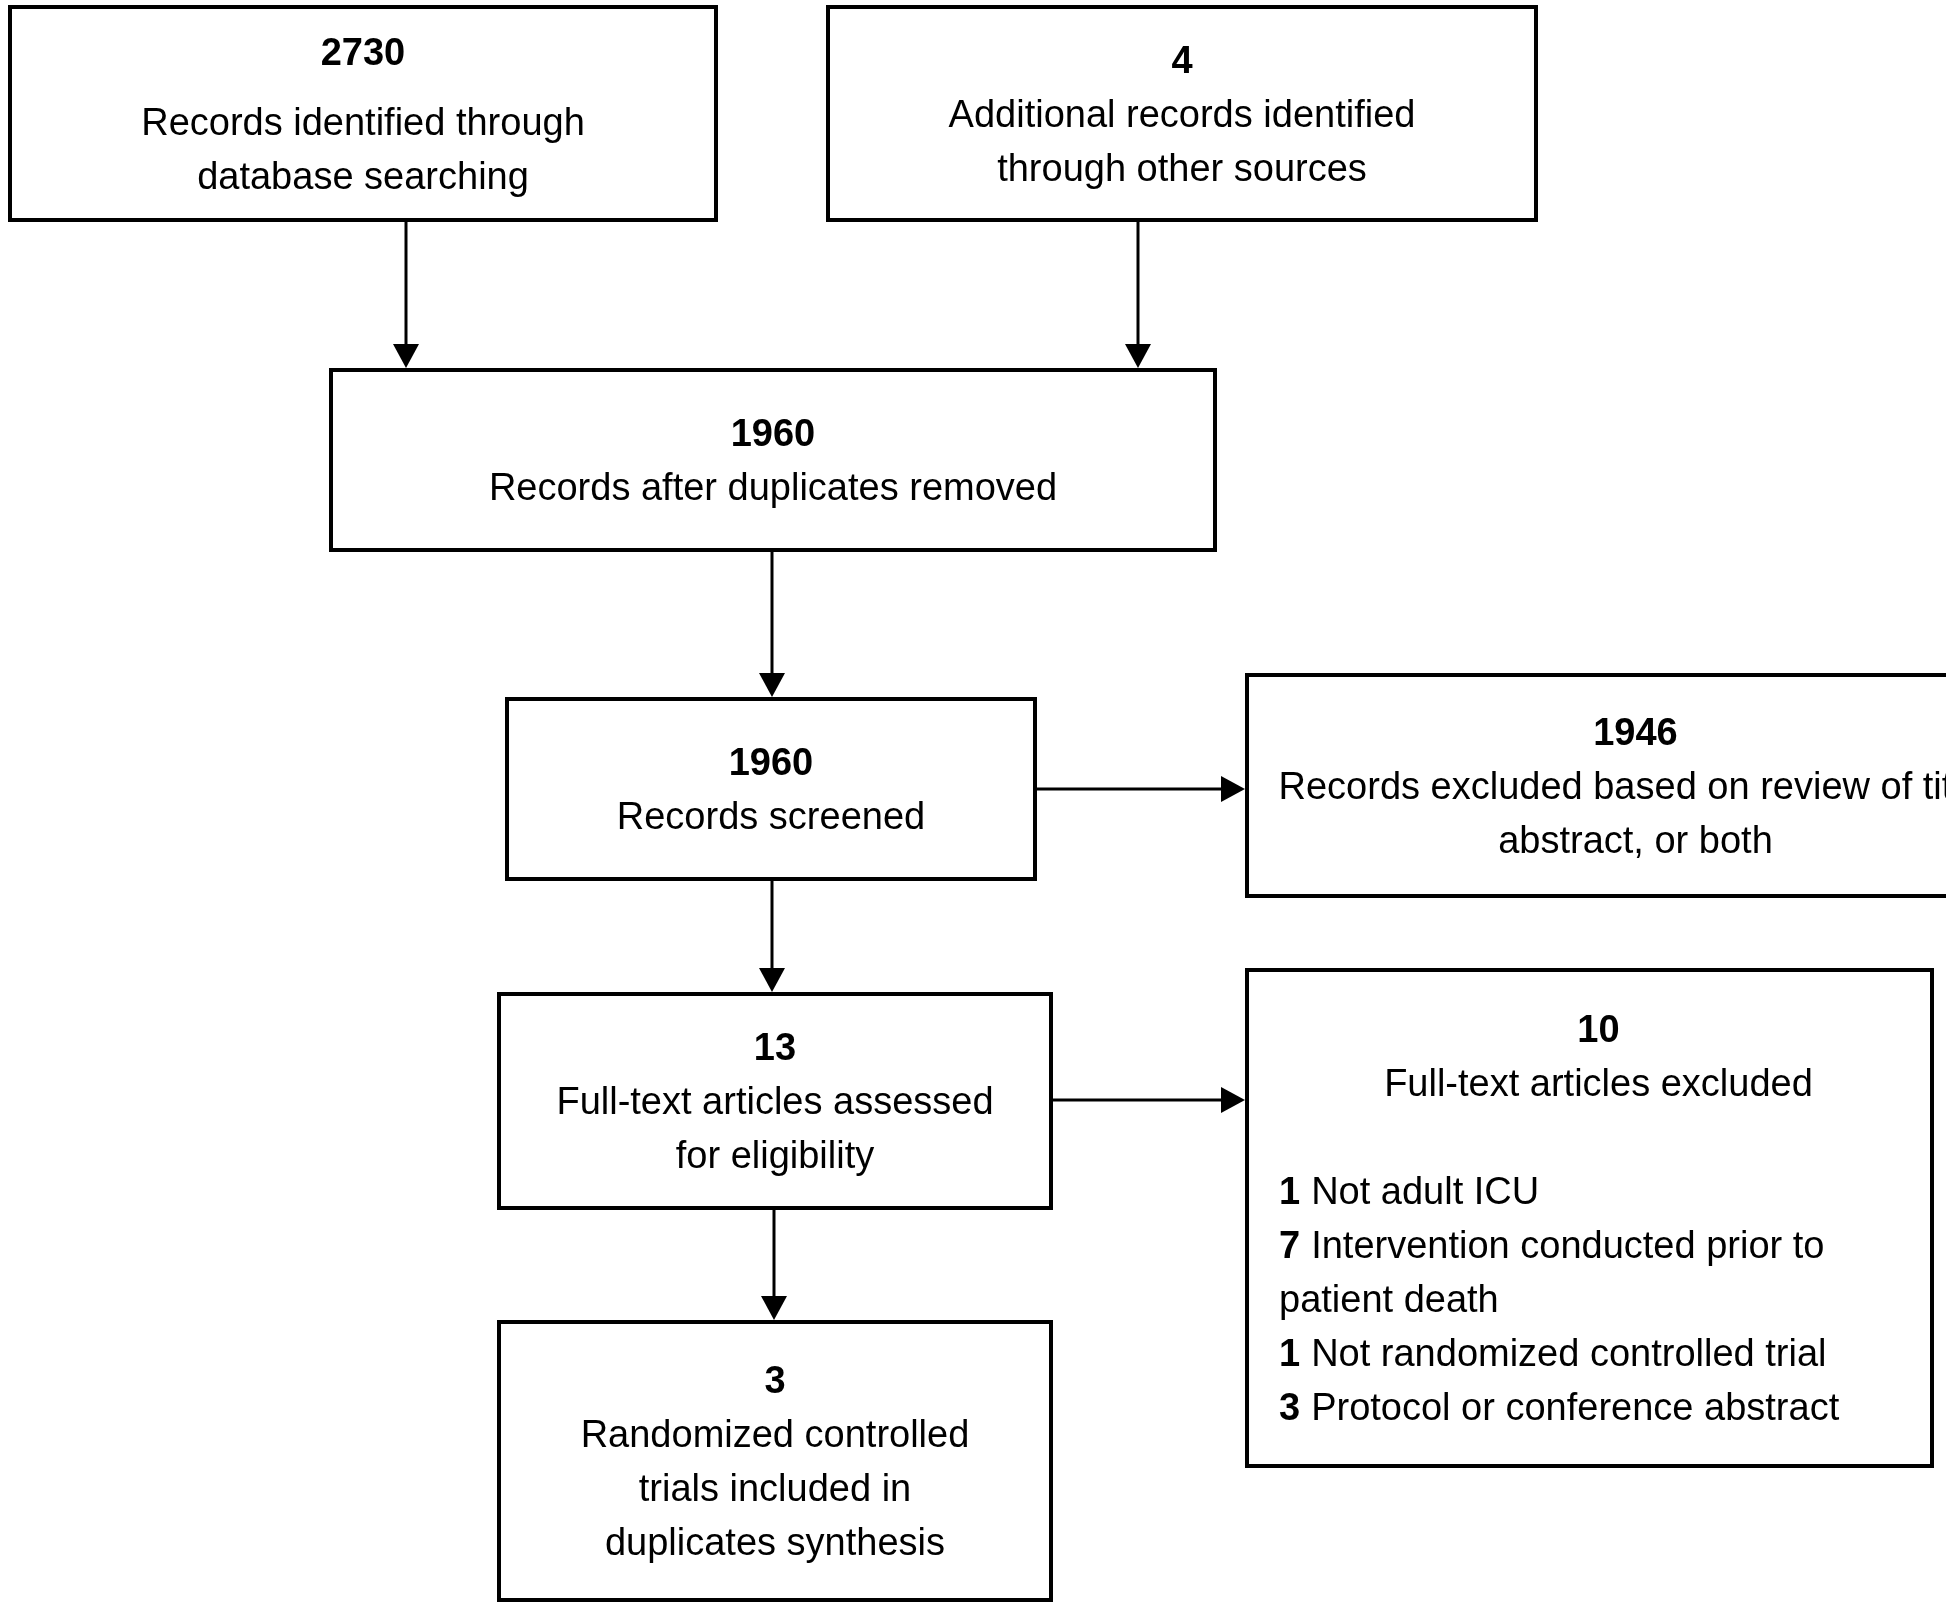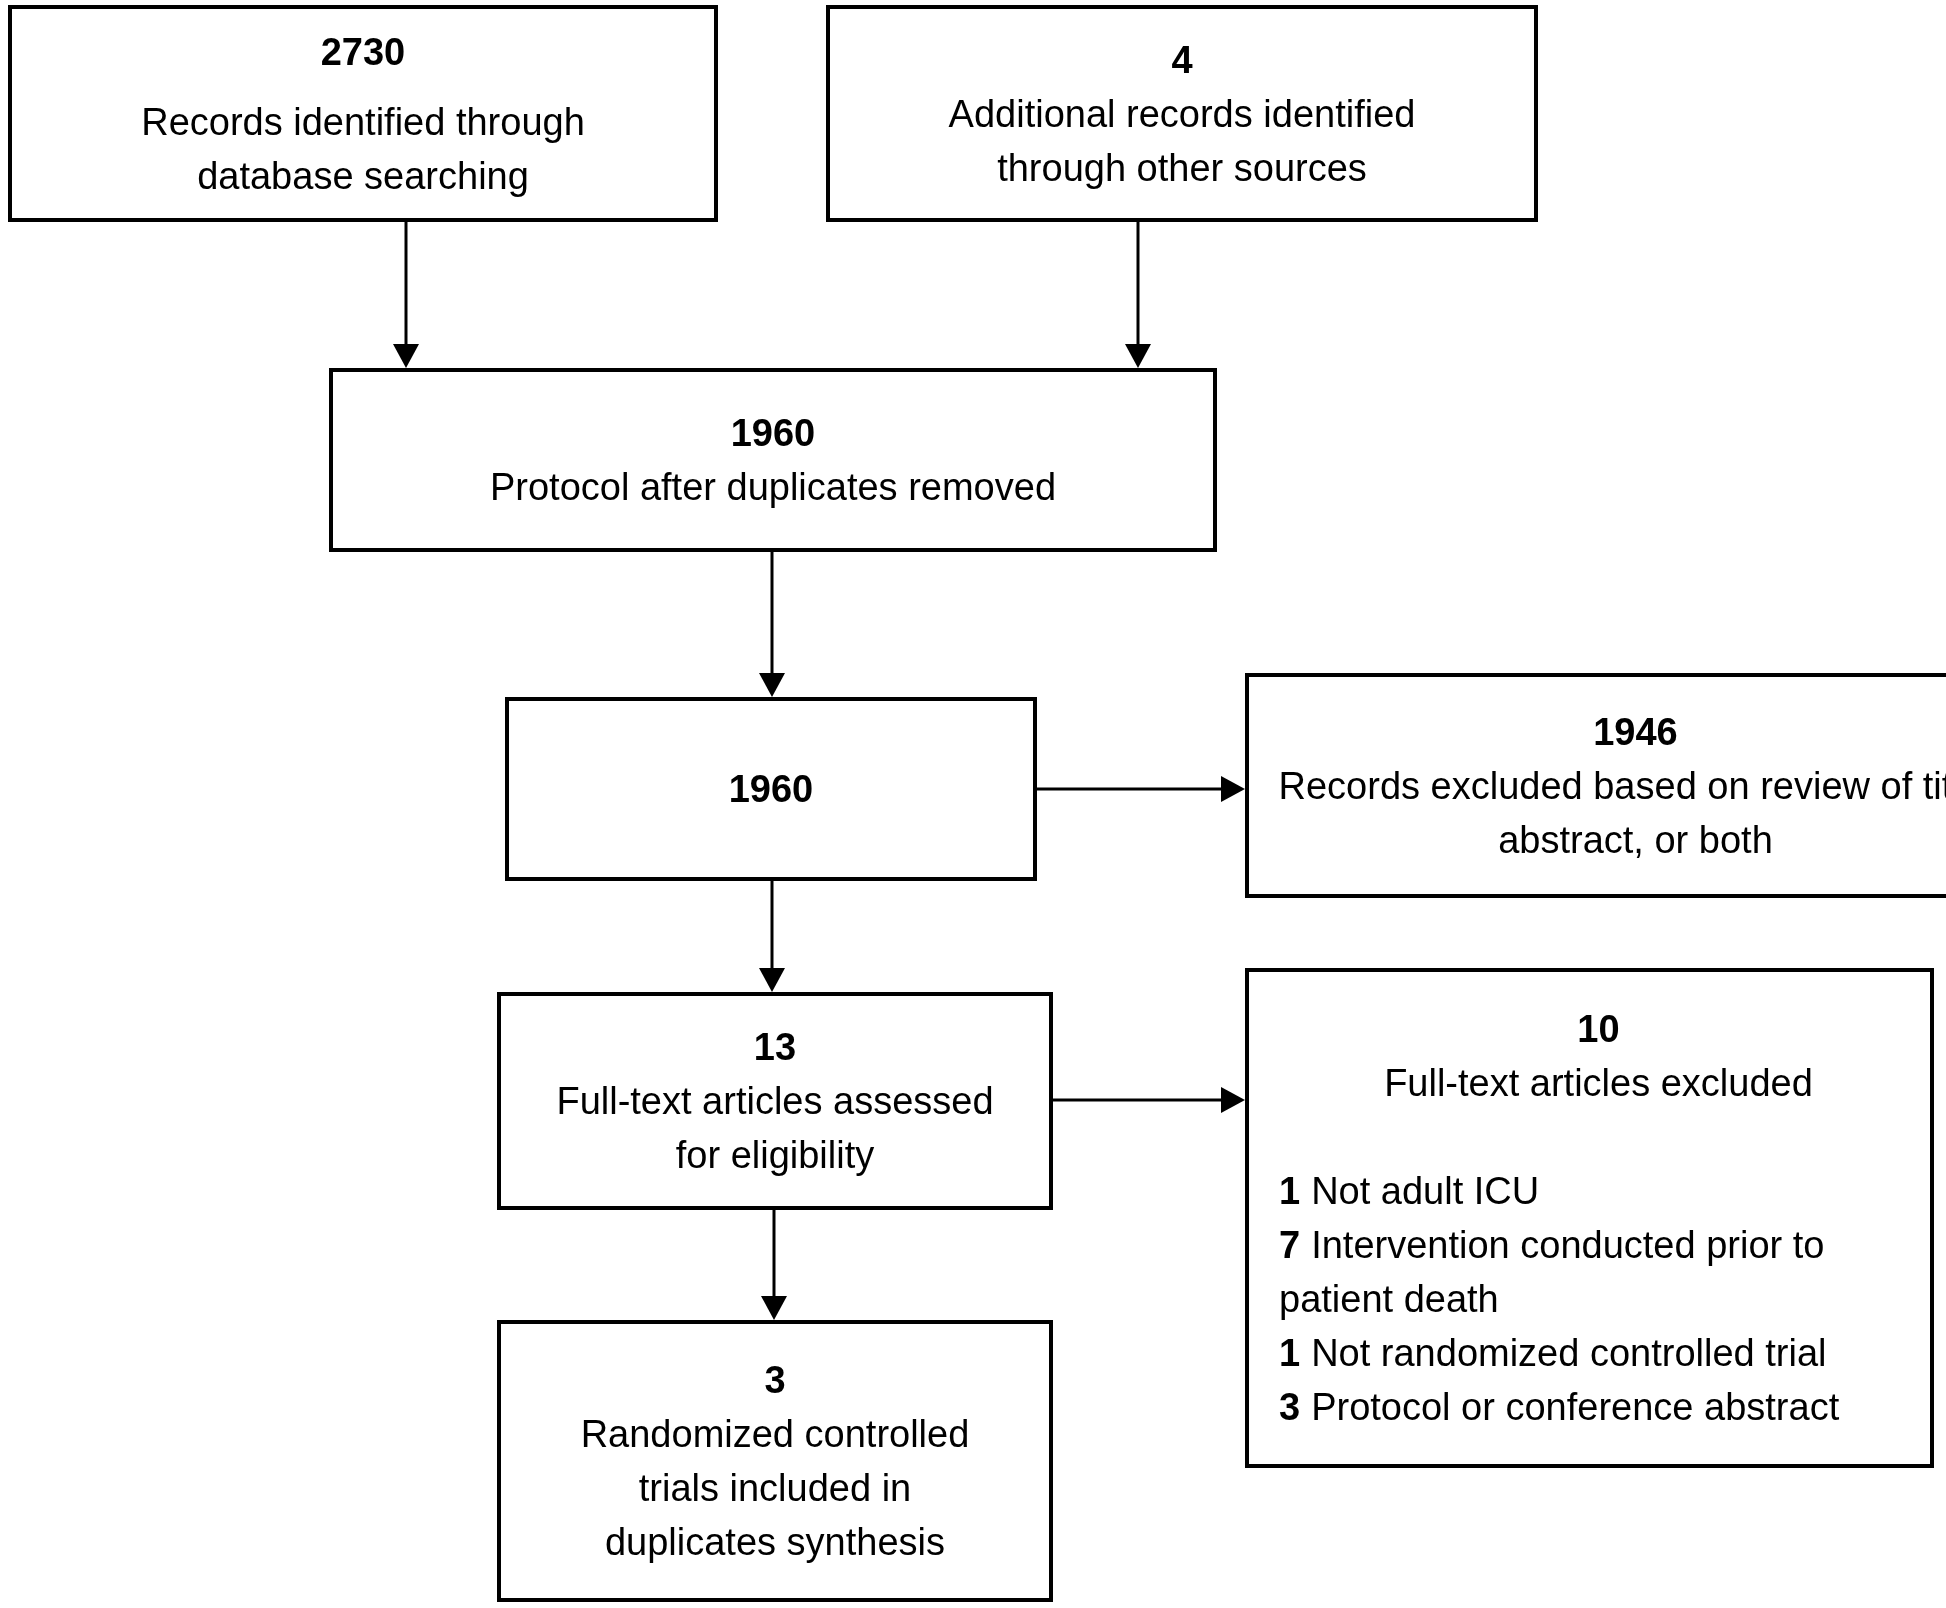--- a/index.html
+++ b/index.html
@@ -92,25 +92,26 @@
     <div class="lbl">Records identified through database searching</div>
   </div>
 
   <div class="box" style="left:826px; top:5px; width:712px; height:217px; padding:0 52px;">
     <div class="num">4</div>
     <div class="lbl">Additional records identified through other sources</div>
   </div>
 
   <div class="box" style="left:329px; top:368px; width:888px; height:184px; padding:0 40px;">
     <div class="num">1960</div>
-    <div class="lbl">Protocol after duplicates removed</div>
+    <div class="lbl">Records after duplicates removed</div>
   </div>
 
   <div class="box" style="left:505px; top:697px; width:532px; height:184px; padding:0 30px;">
     <div class="num">1960</div>
+    <div class="lbl">Records screened</div>
   </div>
 
   <div class="box" style="left:1245px; top:673px; width:781px; height:225px; padding:0 28px;">
     <div class="num">1946</div>
     <div class="lbl">Records excluded based on review of title, abstract, or both</div>
   </div>
 
   <div class="box" style="left:497px; top:992px; width:556px; height:218px; padding:0 50px;">
     <div class="num">13</div>
     <div class="lbl">Full-text articles assessed for eligibility</div>

